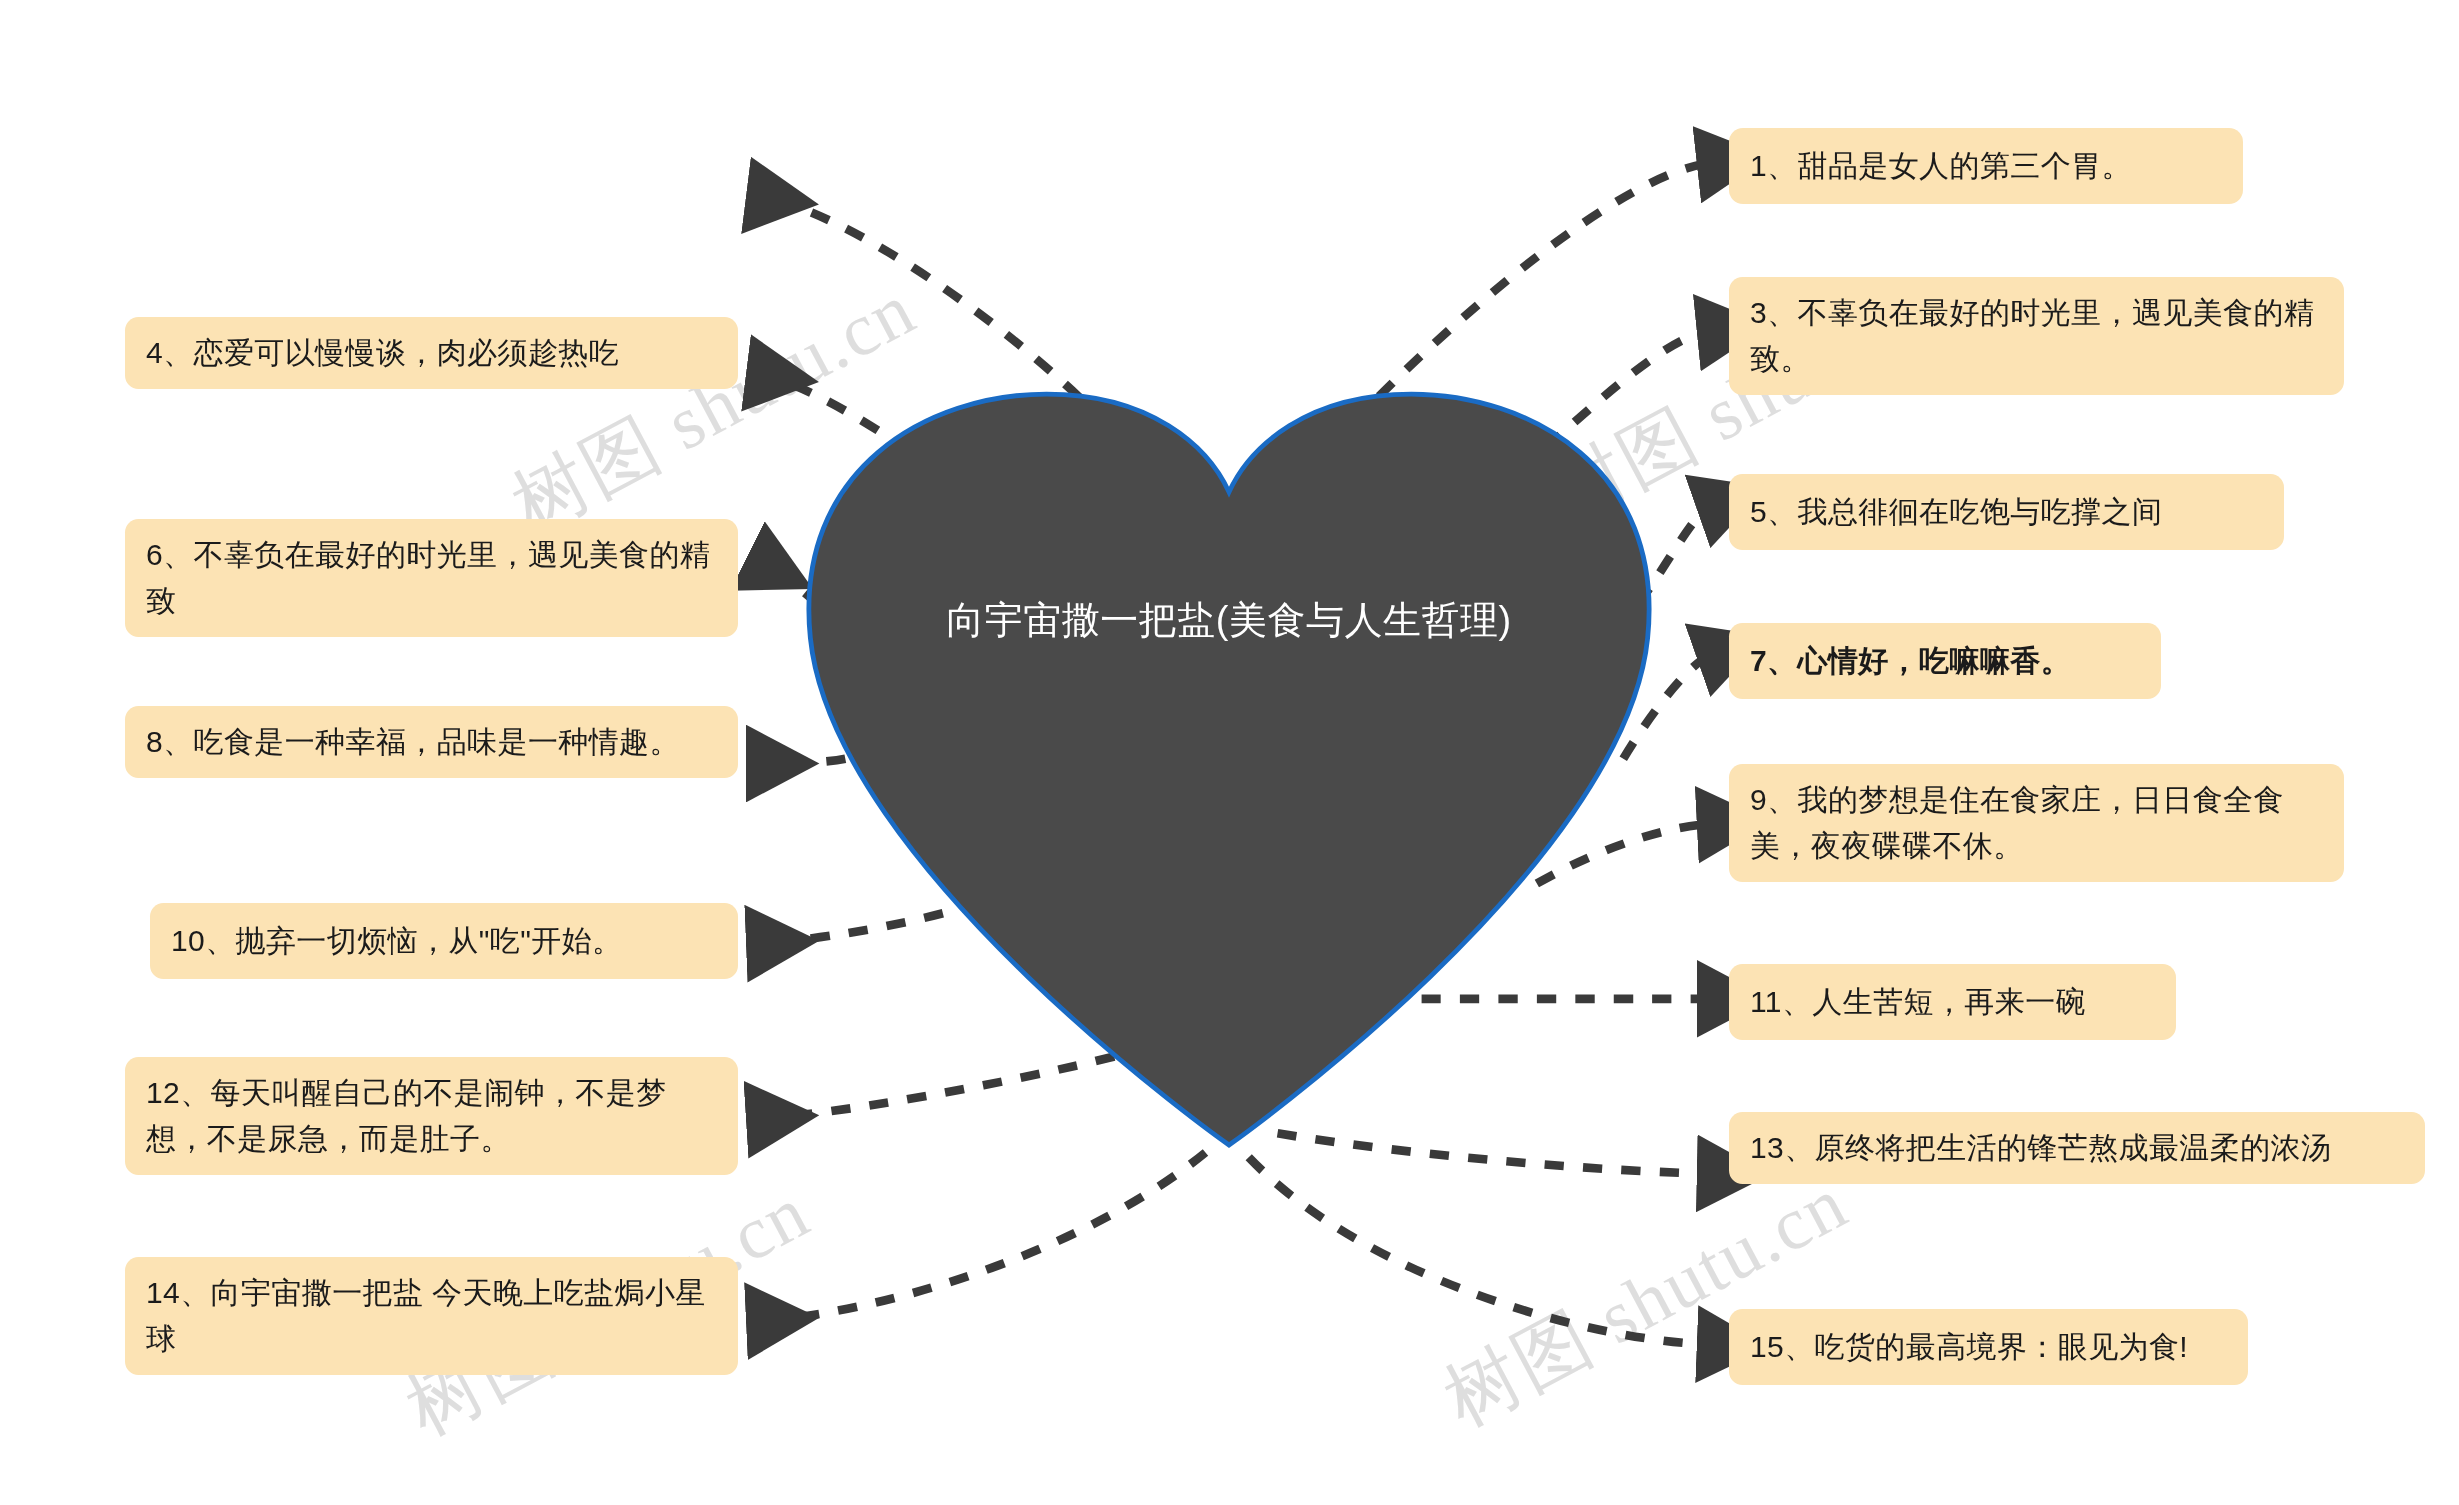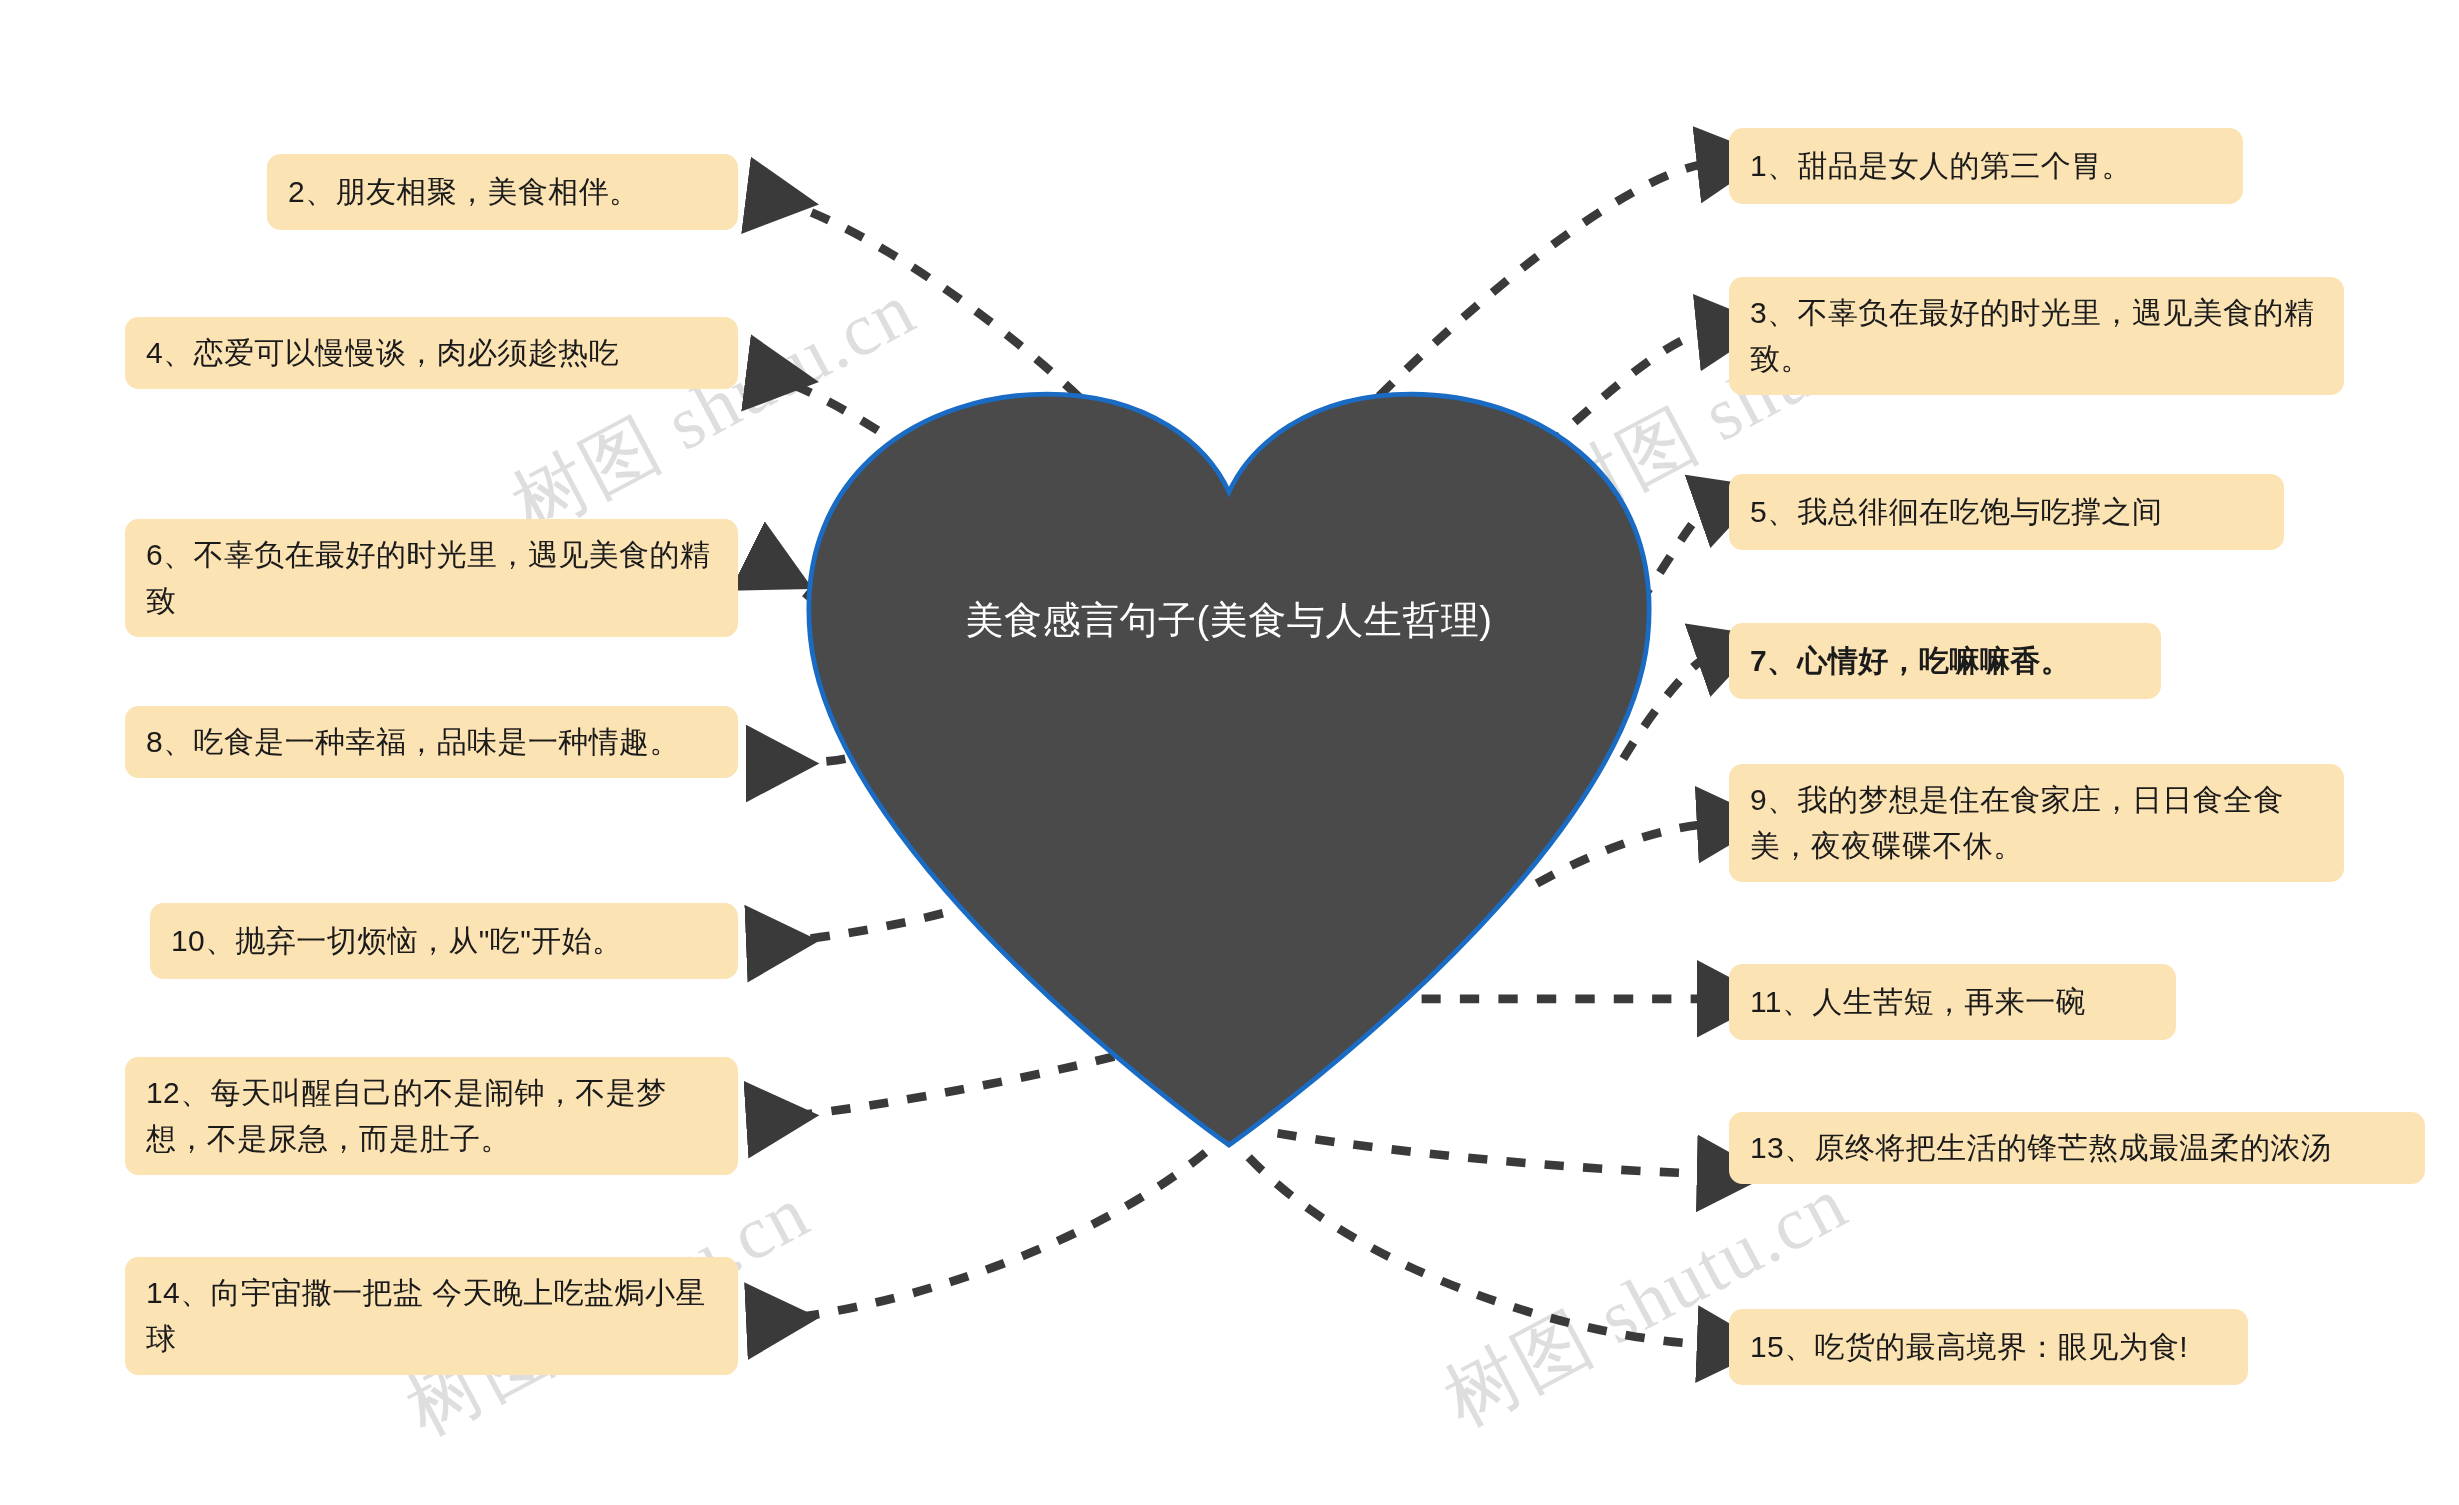--- a/index.html
+++ b/index.html
@@ -129,26 +129,23 @@
   <div id="heart-wrap">
     <svg width="868" height="769" viewBox="0 0 904 800">
       <path d="M452,790
                C452,790 40,500 16,262
                C-2,85 140,8 262,8
                C370,8 430,62 452,110
                C474,62 534,8 642,8
                C764,8 906,85 888,262
                C864,500 452,790 452,790 Z" fill="#4a4a4a" stroke="#1a6bc4" stroke-width="5"></path>
     </svg>
-    <div id="heart-label">美食感言句子(美食与人生哲理)</div>
-  </div>
-
-  <div class="topic one-line" style="left:267px; top:154px; width:471px;">
-    <span>2、朋友相聚，美食相伴。</span>
-  </div>
+    <div id="heart-label">向宇宙撒一把盐(美食与人生哲理)</div>
+  </div>
+
 
   <div class="topic" style="left:125px; top:317px; width:613px;">
     <span>4、恋爱可以慢慢谈，肉必须趁热吃</span>
   </div>
 
   <div class="topic" style="left:125px; top:519px; width:613px;">
     <span>6、不辜负在最好的时光里，遇见美食的精致</span>
   </div>
 
   <div class="topic" style="left:125px; top:706px; width:613px;">

